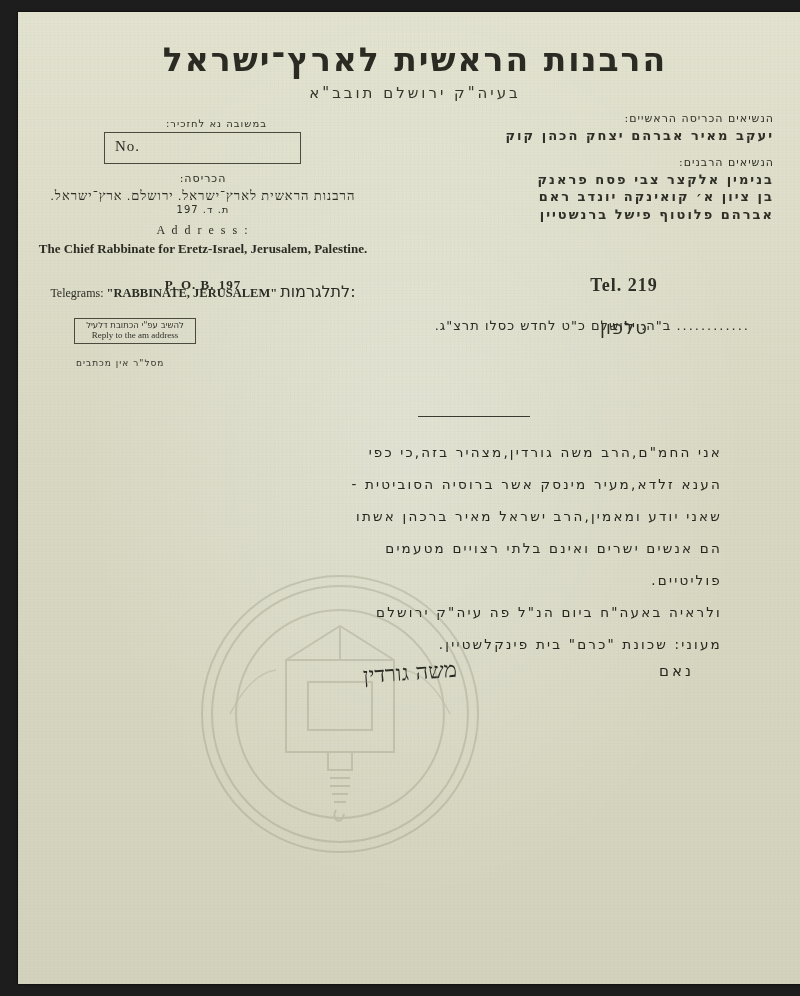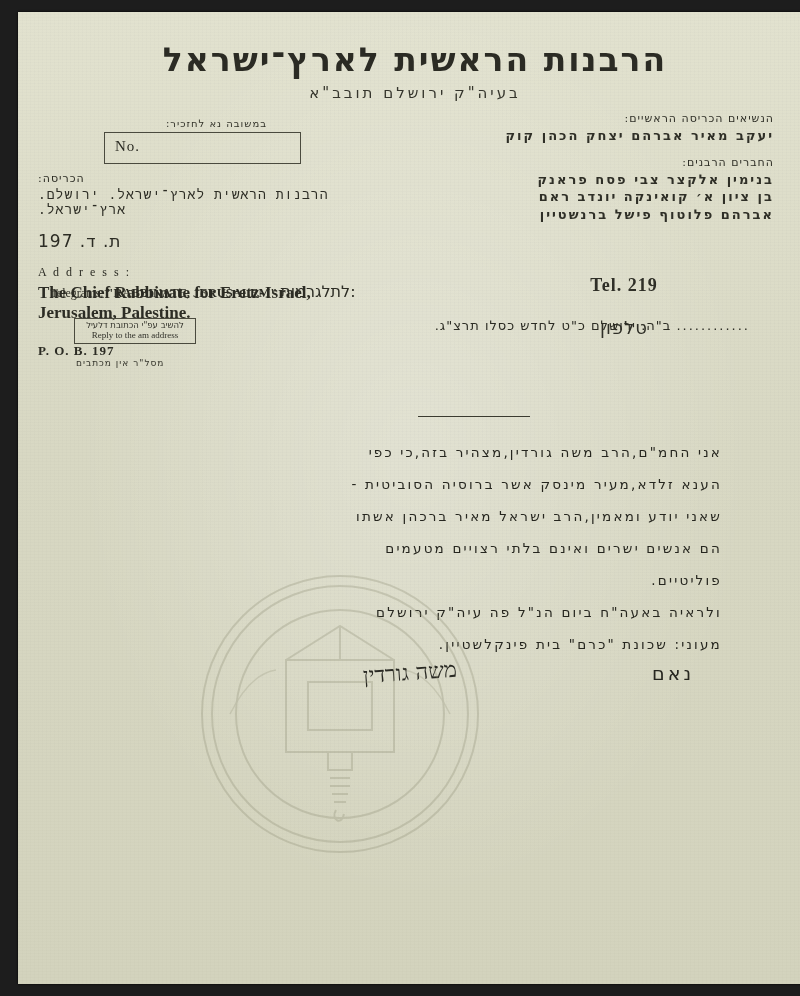--- a/index.html
+++ b/index.html
@@ -77,27 +77,27 @@
     position:absolute;left:86px;top:120px;width:195px;height:30px;
     border:1px solid #4a4a3e;
   }
   .no-box span{
     font-family:"Liberation Serif",serif;
     font-size:15px;color:#2c2c24;
     position:absolute;left:10px;top:5px;letter-spacing:1px;
   }
   .addr{
     position:absolute;left:20px;top:160px;width:330px;
-    text-align:left;color:#2c2c24;
+    text-align:center;color:#2c2c24;
   }
   .addr .he-l{font-family:"DejaVu Sans",sans-serif;font-size:11px;direction:rtl;letter-spacing:1px;}
-  .addr .he-1{font-family:Liberation Mono, monospace;font-size:13px;direction:rtl;letter-spacing:1px;margin-top:3px;}
-  .addr .he-2{font-family:"DejaVu Sans",sans-serif;font-size:17px;direction:rtl;letter-spacing:1px;margin-top:13px;}
-  .addr .en-l{font-family:"Liberation Serif",serif;font-size:12px;letter-spacing:2px;margin-top:14px;}
-  .addr .en-1{font-family:"Liberation Serif",serif;font-weight:bold;font-size:17px;margin-top:3px;}
+  .addr .he-1{font-family:Liberation Serif, serif;font-size:13px;direction:rtl;letter-spacing:1px;margin-top:3px;}
+  .addr .he-2{font-family:"DejaVu Sans",sans-serif;font-size:10px;direction:rtl;letter-spacing:1px;margin-top:0;}
+  .addr .en-l{font-family:"Liberation Serif",serif;font-size:12px;letter-spacing:2px;margin-top:8px;}
+  .addr .en-1{font-family:"Liberation Serif",serif;font-weight:bold;font-size:13px;margin-top:3px;}
   .addr .en-2{font-family:"Liberation Serif",serif;font-weight:bold;font-size:13px;margin-top:20px;letter-spacing:1px;}
   .tele{
     position:absolute;left:20px;top:270px;width:330px;text-align:center;
     font-family:"Liberation Serif",serif;font-size:12px;color:#2c2c24;
   }
   .tele b{font-size:12.5px;}
   .tele .he{font-family:"DejaVu Sans",sans-serif;font-size:16px;direction:rtl;}
 
   .reply-box{
     position:absolute;left:56px;top:306px;width:120px;height:24px;
@@ -141,21 +141,21 @@
   }
   .body p{margin:0;}
   .sign{
     position:absolute;left:345px;top:648px;
     font-family:"DejaVu Serif",serif;font-size:22px;color:#1b1b16;
     transform:rotate(-4deg);direction:rtl;opacity:.92;
   }
   .naam{
     position:absolute;right:118px;top:650px;
     direction:rtl;font-family:"DejaVu Sans",sans-serif;
-    font-size:19px;letter-spacing:3px;color:#26261f;
+    font-size:15px;letter-spacing:3px;color:#26261f;
   }
 
   
   .seal{
     position:absolute;left:172px;top:552px;width:300px;height:340px;
     opacity:0.30;pointer-events:none;
   }
   .seal svg{display:block;}
 </style>
 </head>
@@ -166,21 +166,21 @@
 
   <div class="hdr-title">הרבנות הראשית לארץ־ישראל</div>
   <div class="hdr-sub">בעיה"ק ירושלם תובב"א</div>
 
   <div class="right-col">
     <div class="rc-block">
       <div class="rc-label">הנשיאים הכריסה הראשיים:</div>
       <div class="rc-line">יעקב מאיר    אברהם יצחק הכהן קוק</div>
     </div>
     <div class="rc-block">
-      <div class="rc-label">החברים הרבנים:</div>
+      <div class="rc-label">הנשיאים הרבנים:</div>
       <div class="rc-line">בנימין אלקצר        צבי פסח פראנק</div>
       <div class="rc-line">בן ציון א׳ קואינקה    יונדב ראם</div>
       <div class="rc-line">אברהם פלוטוף      פישל ברנשטיין</div>
     </div>
   </div>
   <div class="rc-tel">
     <span class="lat">Tel. 219</span>
     &nbsp;&nbsp;&nbsp;&nbsp;&nbsp;&nbsp;&nbsp;&nbsp;&nbsp;&nbsp;&nbsp;&nbsp;&nbsp;&nbsp;&nbsp;&nbsp;&nbsp;&nbsp;&nbsp;&nbsp;&nbsp;&nbsp;&nbsp;&nbsp;&nbsp;&nbsp;&nbsp;&nbsp;&nbsp;&nbsp;&nbsp;&nbsp;&nbsp;&nbsp;&nbsp;&nbsp;&nbsp;&nbsp;&nbsp;&nbsp;&nbsp;&nbsp;&nbsp;&nbsp;&nbsp;&nbsp;&nbsp;&nbsp;&nbsp;&nbsp;&nbsp;&nbsp;&nbsp;&nbsp;&nbsp;&nbsp;&nbsp;&nbsp;&nbsp;&nbsp;&nbsp;&nbsp;&nbsp;&nbsp;&nbsp;&nbsp;&nbsp;&nbsp;&nbsp;&nbsp;&nbsp;&nbsp;&nbsp;&nbsp;&nbsp;&nbsp;
     <span>טלפון</span>
   </div>

